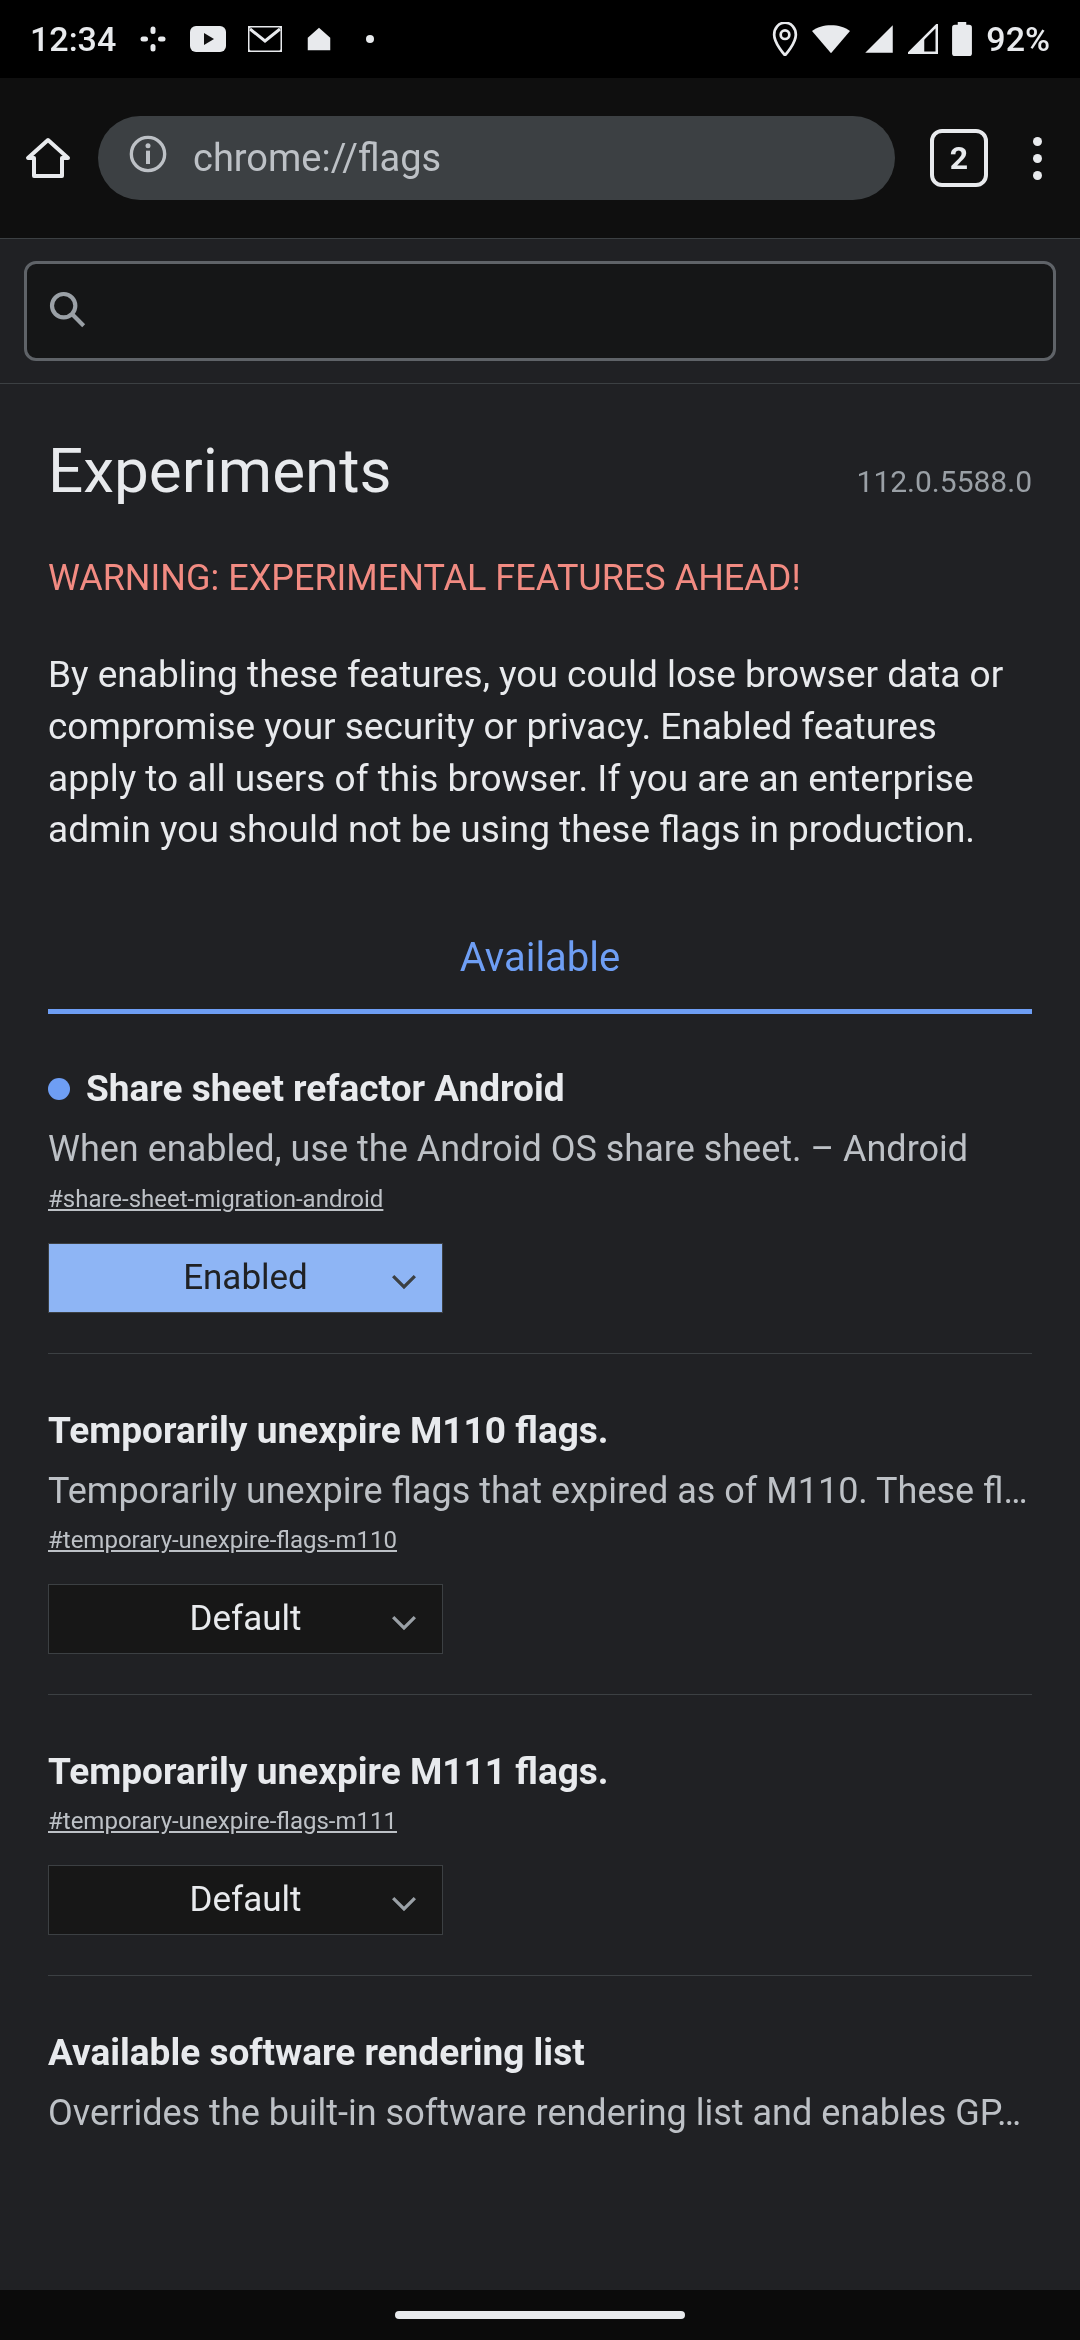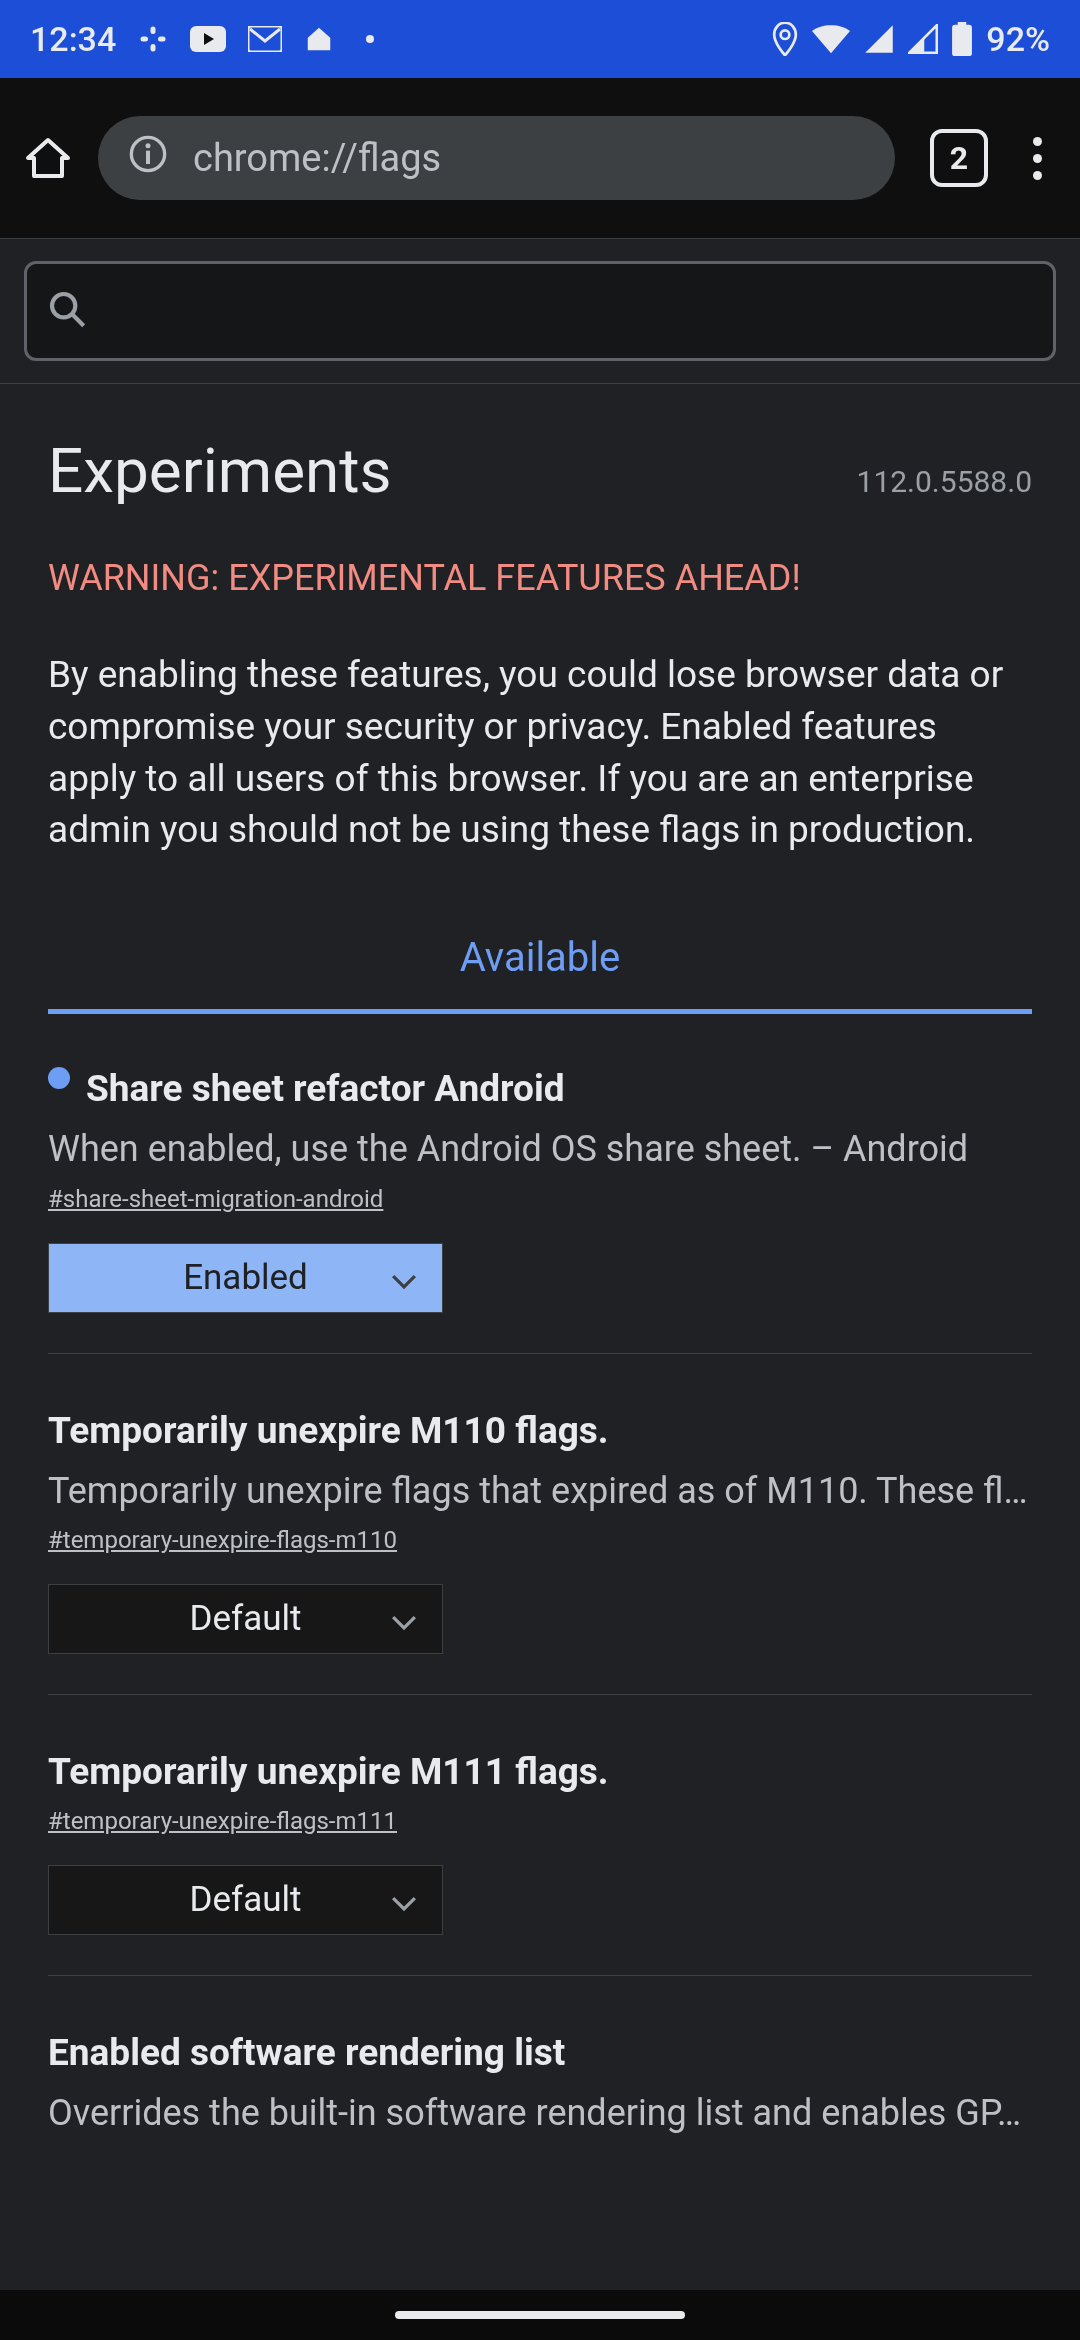--- a/index.html
+++ b/index.html
@@ -12,21 +12,21 @@
     overflow: hidden;
     position: relative;
   }
   
   .status-bar {
     height: 78px;
     display: flex;
     justify-content: space-between;
     align-items: center;
     padding: 0 30px;
-    background: #1d4ed8;
+    background: #000000;
     font-size: 34px;
     font-weight: 500;
     gap: 40px;
   }
   .status-left { display: flex; align-items: center; gap: 22px; }
   .status-right { display: flex; align-items: center; gap: 14px; }
   .status-icon { display: inline-flex; }
   
   .browser-bar {
     height: 160px;
@@ -176,21 +176,21 @@
   .flag {
     padding: 55px 0 40px 0;
     border-bottom: 1px solid #3c4043;
   }
   .flag-title {
     font-size: 37px;
     font-weight: 700;
     color: #e8eaed;
     margin-bottom: 14px;
     display: flex;
-    align-items: flex-start;
+    align-items: center;
     gap: 16px;
   }
   .blue-dot {
     width: 22px;
     height: 22px;
     background: #6e9ef4;
     border-radius: 50%;
     flex-shrink: 0;
   }
   .flag-desc {
@@ -416,21 +416,21 @@
         <span class="chevron">
           <svg width="26" height="16" viewBox="0 0 24 14">
               <path d="M2 2 L12 12 L22 2" fill="none" stroke="#9aa0a6" stroke-width="3"></path>
             </svg>
         </span>
       </div>
     </div>
 
     <div class="flag flag-last" style="border-bottom:none;padding-bottom:0">
       <div class="flag-title">
-        <span>Enabled software rendering list</span>
+        <span>Available software rendering list</span>
       </div>
       <div class="flag-desc">Overrides the built-in software rendering list and enables GP…</div>
     </div>
   </div>
 </div>
 
 <div class="nav-bar">
   <div class="nav-pill"></div>
 </div>
 

